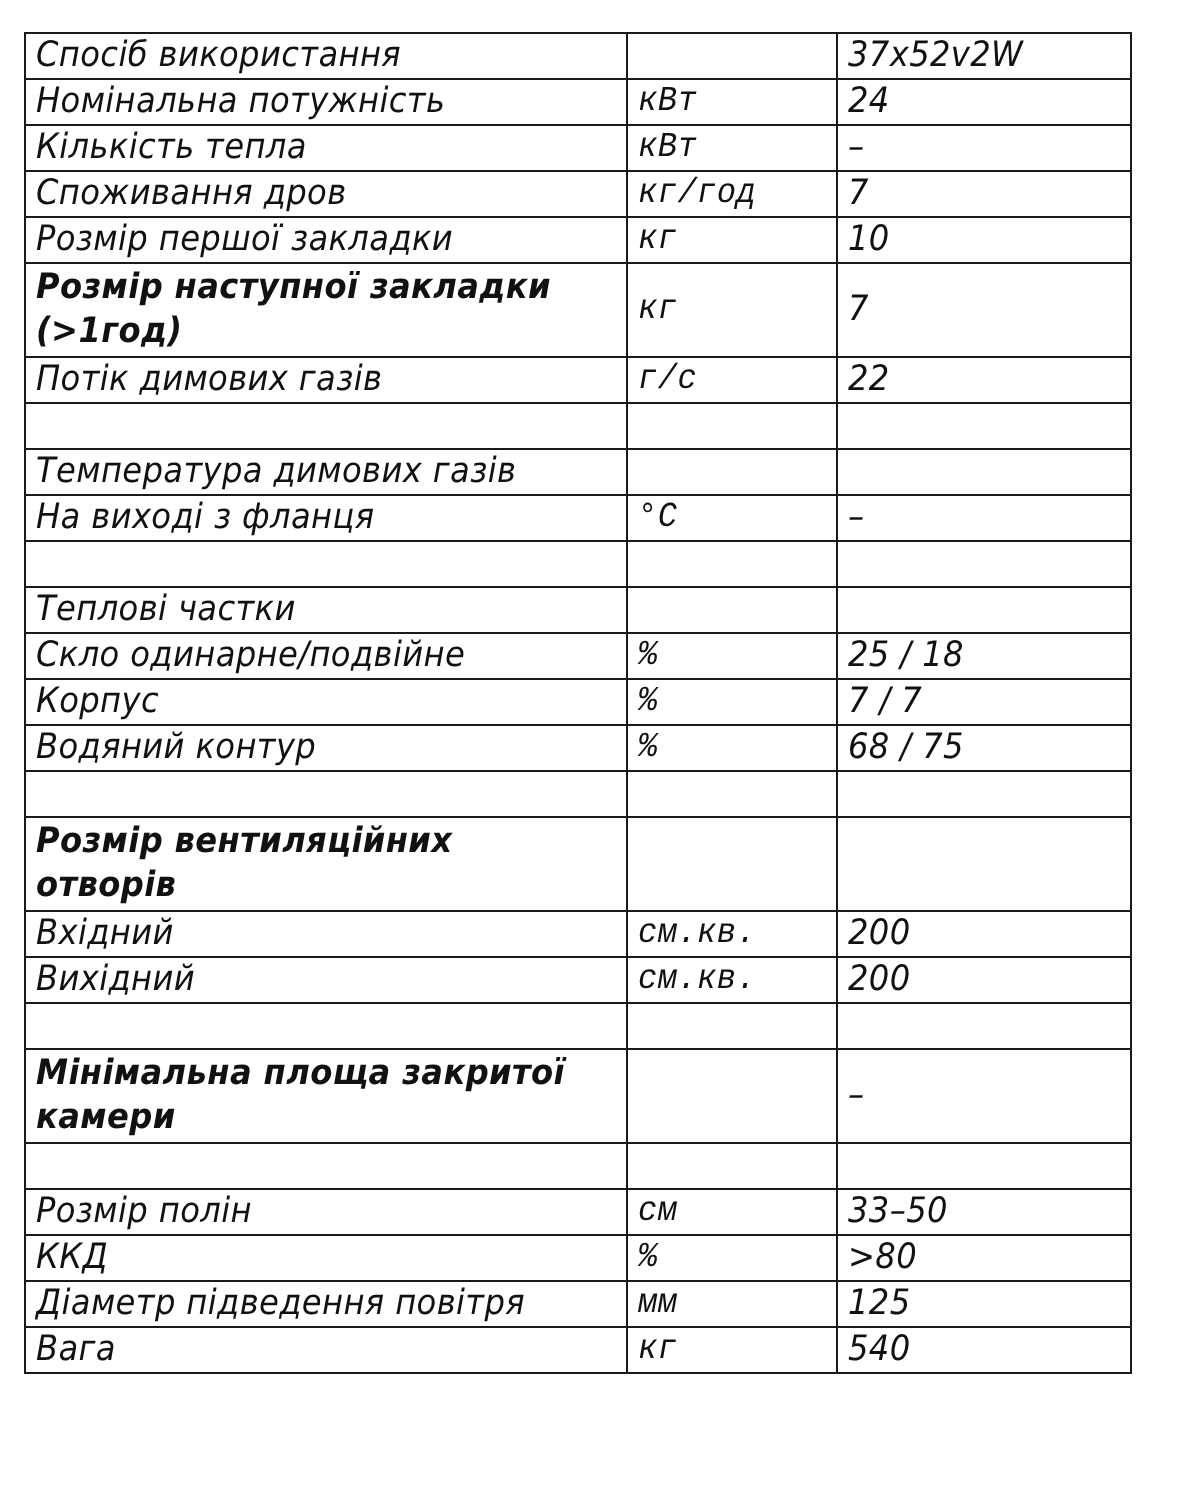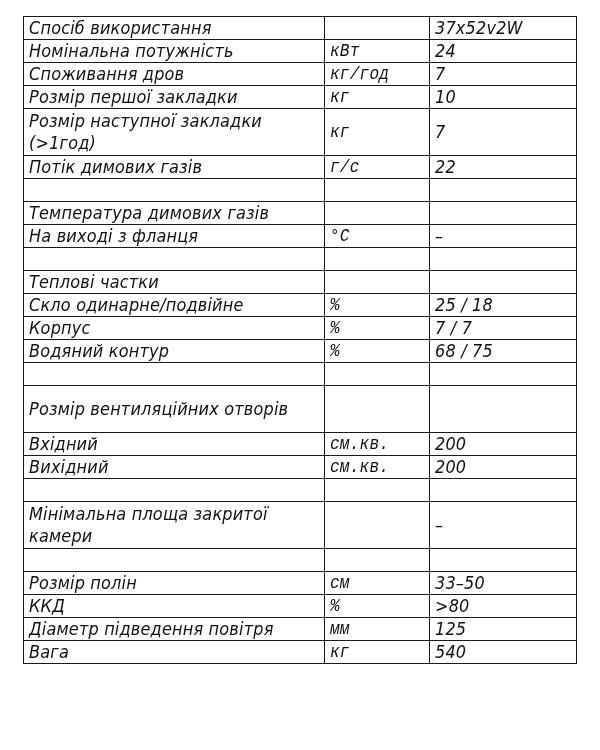--- a/index.html
+++ b/index.html
@@ -1,19 +1,19 @@
 <!DOCTYPE html>
 <html><head>
 <meta charset="utf-8">
 <style>
   html, body { margin: 0; padding: 0; background: #ffffff; }
   body { width: 600px; height: 750px; position: relative; overflow: hidden;
          font-family: "DejaVu Sans", sans-serif; color: #111; }
   table.spec {
-    position: absolute; left: 23px; top: 16px;
+    position: absolute; left: 12px; top: 16px;
     border-collapse: collapse; table-layout: fixed;
     width: 551px;
   }
   table.spec td {
     border: 1.4px solid #1a1a1a;
     padding: 0 0 0 5px;
     font-style: italic;
     font-size: 17.5px;
     line-height: 22px;
     height: 22px;
@@ -21,37 +21,42 @@
     white-space: nowrap;
     overflow: hidden;
     letter-spacing: 0.2px;
     transform-origin: left;
   }
   td.c1 { width: 295px; }
   td.c2 { width: 99px; font-family: Liberation Mono, monospace; }
   td.c3 { width: 141px; }
   tr.tall td { height: 46px; white-space: normal; line-height: 22px; }
   td.indent { padding-left: 58px; margin-top: 29px; }
-  td.wrap { white-space: normal; }
+  td.wrap { white-space: normal; font-weight: bold; }
   .txt { display: inline-block; transform: scaleX(0.92); transform-origin: left; }
 </style>
 </head>
 <body>
 
 <table class="spec">
   <tbody id="spec-body">
       <tr>
         <td class="c1"><span class="txt">Спосіб використання</span></td>
         <td class="c2"><span class="txt"></span></td>
         <td class="c3"><span class="txt">37x52v2W</span></td>
       </tr>
       <tr>
         <td class="c1"><span class="txt">Номінальна потужність</span></td>
         <td class="c2"><span class="txt">кВт</span></td>
         <td class="c3"><span class="txt">24</span></td>
+      </tr>
+      <tr>
+        <td class="c1"><span class="txt">Кількість тепла</span></td>
+        <td class="c2"><span class="txt">кВт</span></td>
+        <td class="c3"><span class="txt">–</span></td>
       </tr>
       <tr>
         <td class="c1"><span class="txt">Споживання дров</span></td>
         <td class="c2"><span class="txt">кг/год</span></td>
         <td class="c3"><span class="txt">7</span></td>
       </tr>
       <tr>
         <td class="c1"><span class="txt">Розмір першої закладки</span></td>
         <td class="c2"><span class="txt">кг</span></td>
         <td class="c3"><span class="txt">10</span></td>

